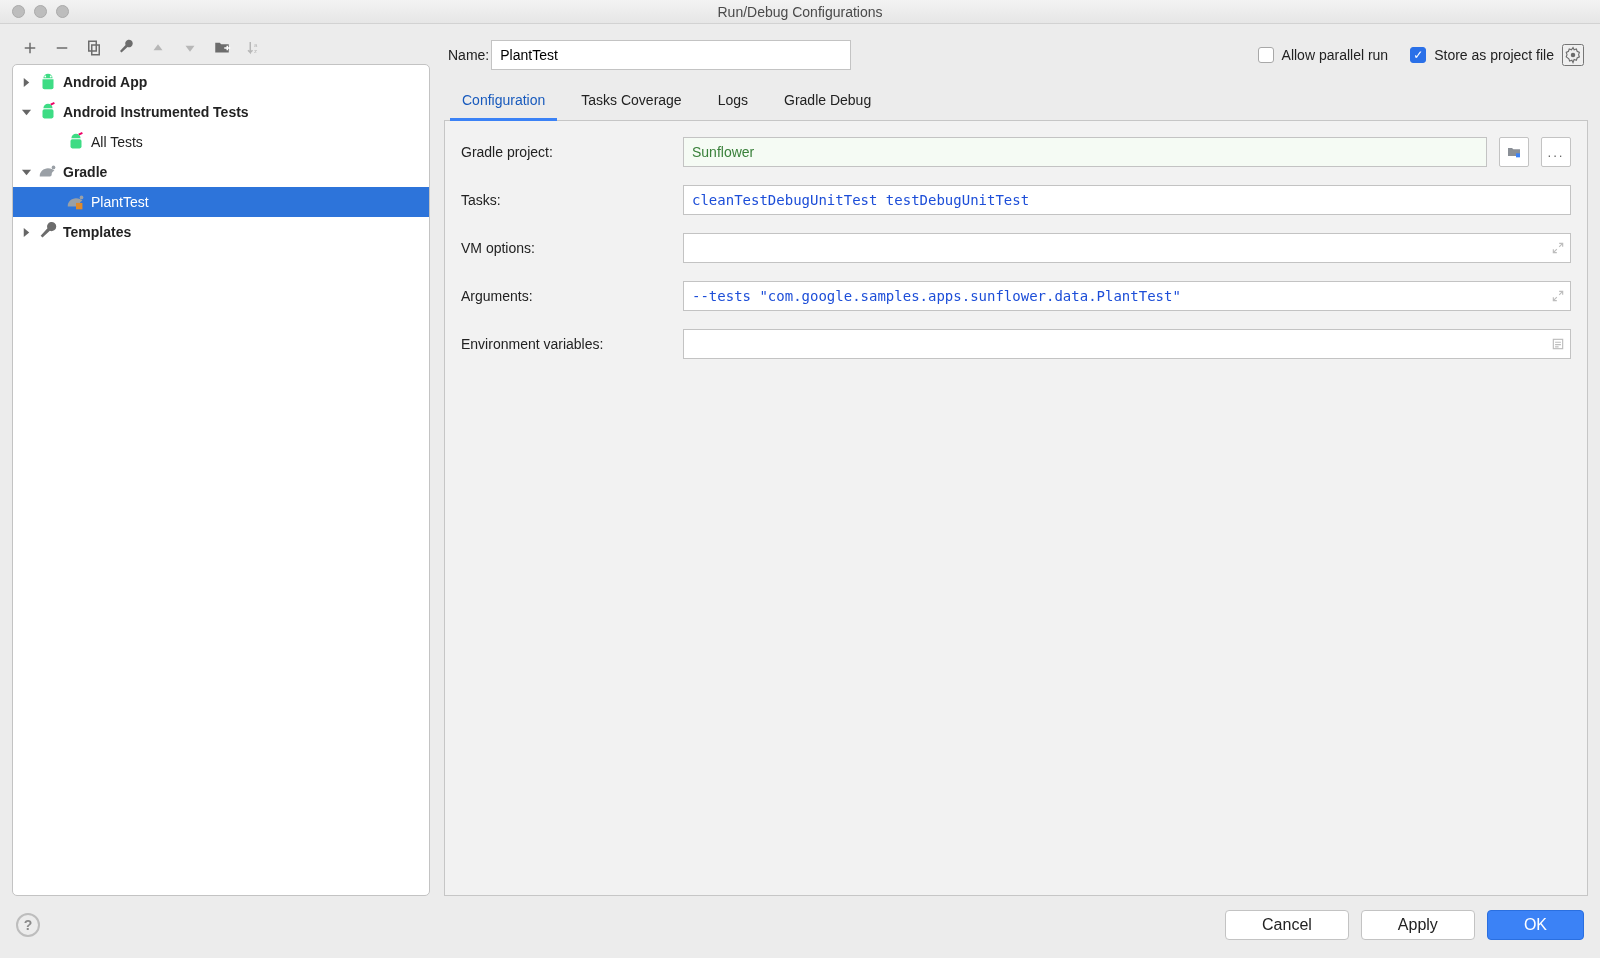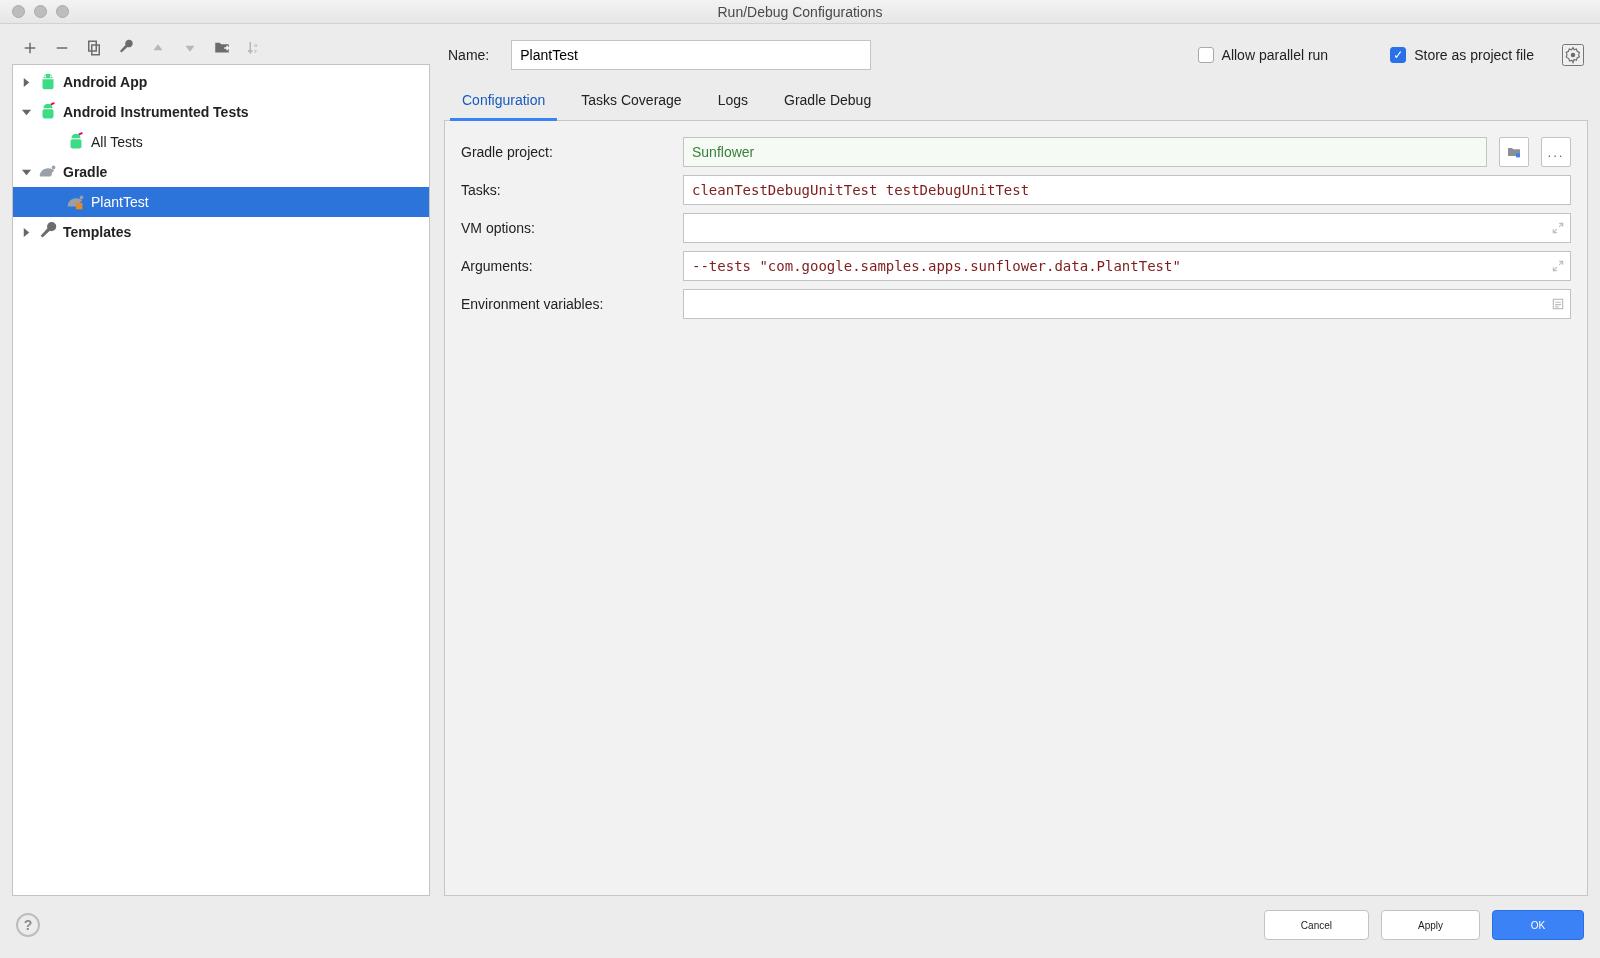--- a/index.html
+++ b/index.html
@@ -68,21 +68,21 @@
     display: inline-flex; align-items: center; justify-content: center;
     color: #6c6c6c;
     border: none; background: transparent;
   }
   .ticonbtn.dim { color: #b7b7b7; }
   .ticonbtn svg { width: 18px; height: 18px; }
   .tree {
     flex: 1;
     background: #fff;
     border: 1px solid #c3c3c3;
-    border-radius: 0;
+    border-radius: 5px;
     overflow: auto;
     padding: 2px 0;
   }
   .row {
     display: flex;
     align-items: center;
     height: 30px;
     padding-left: 6px;
     gap: 4px;
     font-size: 14px;
@@ -92,21 +92,21 @@
   .row.sel { background: #2d74da; color: #fff; }
   .row.sel .lbl { color: #fff; font-weight: 400; }
   .tw { display:inline-flex; width:14px; justify-content:center; color:#666; }
   .tw svg { width: 11px; height: 11px; }
   .icon { display:inline-flex; width:22px; height:20px; align-items:center; justify-content:center; }
   .spacer { display:inline-block; }
 
   
   .right { flex: 1; display: flex; flex-direction: column; min-width: 0; }
   .namerow {
-    display: flex; align-items: center; gap: 22px;
+    display: flex; align-items: center; gap: 2px;
     padding: 6px 4px 12px 4px;
   }
   .namerow label { color: #222; font-size: 14px; }
   .name-input {
     height: 30px; width: 360px;
     border: 1px solid #c3c3c3; background: #fff;
     padding: 0 8px; font-size: 14px;
   }
   .namerow .grow { flex:1; }
   .chk {
@@ -144,26 +144,26 @@
     content: ""; position: absolute; left: -8px; right: -8px; bottom: -1px;
     height: 3px; background: #3b82f6;
   }
 
   .form-area {
     flex:1;
     border: 1px solid #c6c6c6; border-top: none;
     background: #f2f2f2;
     padding: 16px 16px 8px 16px;
   }
-  .form-row { display: flex; align-items: center; gap: 12px; margin-bottom: 8px; }
+  .form-row { display: flex; align-items: center; gap: 12px; margin-bottom: 18px; }
   .form-row .flabel { width: 210px; font-size: 14px; color:#222; }
   .tinput {
     flex: 1; height: 30px; border: 1px solid #c3c3c3; background: #fff;
     padding: 0 8px; font-family: ui-monospace, SFMono-Regular, Menlo, monospace;
-    font-size: 14px; color:#7f1d1d;
+    font-size: 14px; color:#1d4ed8;
   }
   .tinput.sans { font-family: inherit; }
   .tinput.green { color: #3a813b; font-weight: 500; background: #f5fbf4; }
   .sqbtn {
     width: 30px; height: 30px; border:1px solid #c3c3c3; background:#fff;
     display:inline-flex; align-items:center; justify-content:center;
     border-radius: 2px;
   }
   .inwrap { position: relative; flex:1; display:flex; }
   .inwrap .tinput { flex:1; padding-right: 29px; }
@@ -180,21 +180,21 @@
   .help {
     width: 24px; height:24px; border-radius:50%;
     border:2px solid #bdbdbd; color:#8a8a8a;
     display:inline-flex; align-items:center; justify-content:center;
     font-size: 14px; font-weight: 600;
   }
   .grow { flex:1; }
   .btn {
     height: 30px; min-width: 92px; padding: 0 36px;
     border:1px solid #c3c3c3; background:#fff; border-radius:4px;
-    font-size: 10px; color:#222;
+    font-size: 16px; color:#222;
   }
   .btn.primary {
     background:#3b82f6; color:#fff; border-color:#2a6fe0;
   }
 </style>
 </head>
 <body>
 
 <div class="titlebar">
   <div class="traffic">

